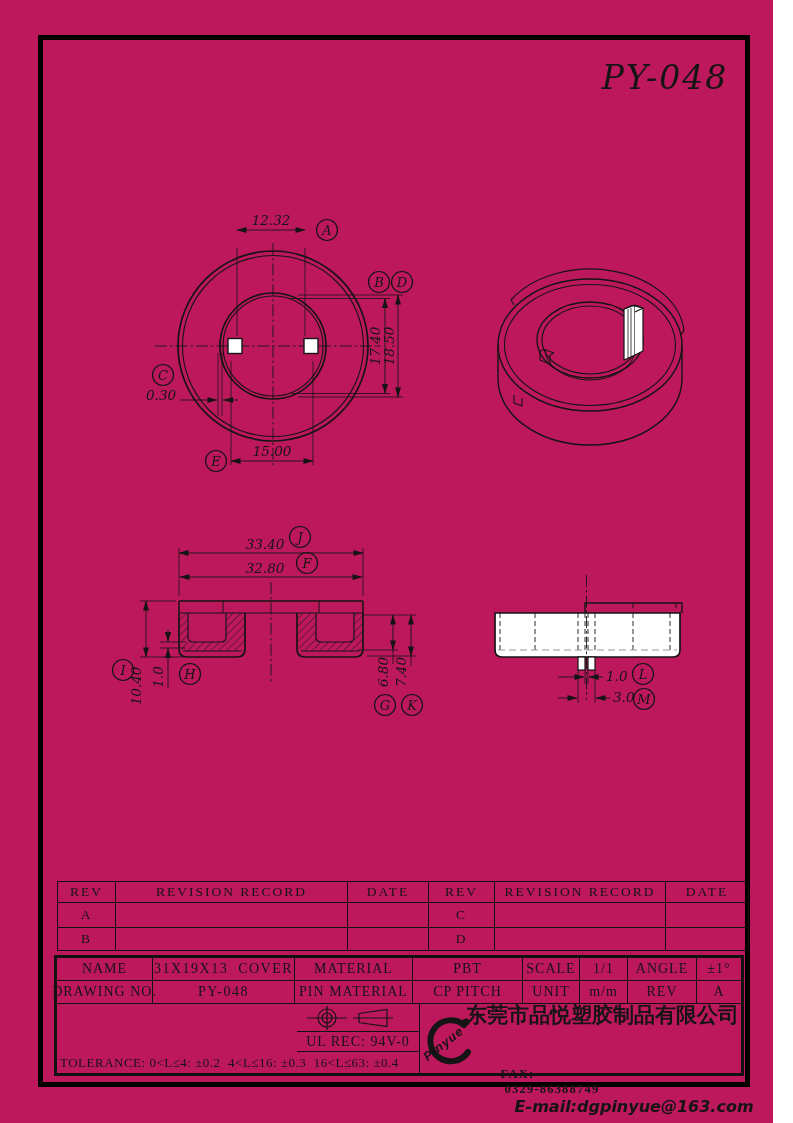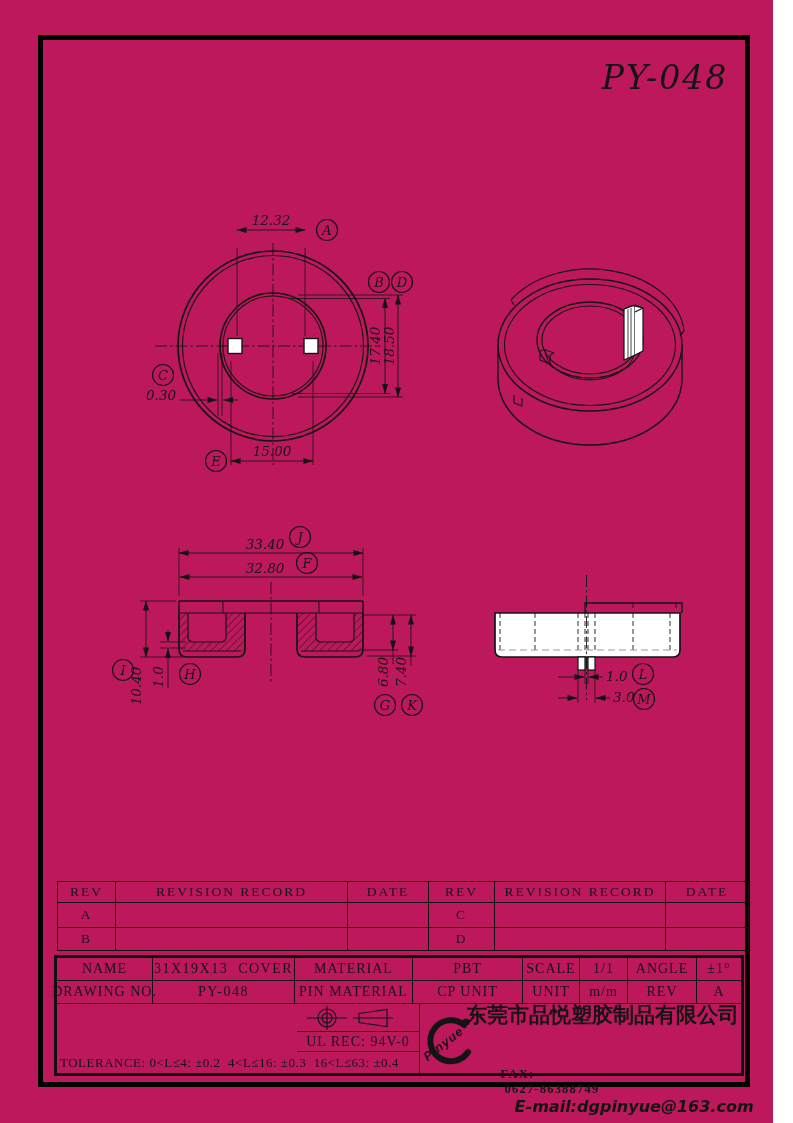--- a/index.html
+++ b/index.html
@@ -286,21 +286,21 @@
     <div class="tb" style="left:238px;top:0;width:118px;height:23px;">MATERIAL</div>
     <div class="tb" style="left:356px;top:0;width:110px;height:23px;">PBT</div>
     <div class="tb" style="left:466px;top:0;width:57px;height:23px;">SCALE</div>
     <div class="tb" style="left:523px;top:0;width:48px;height:23px;">1/1</div>
     <div class="tb" style="left:571px;top:0;width:69px;height:23px;">ANGLE</div>
     <div class="tb noR" style="left:640px;top:0;width:44px;height:23px;">±1°</div>
 
     <div class="tb" style="left:0;top:23px;width:96px;height:23px;">DRAWING NO.</div>
     <div class="tb" style="left:96px;top:23px;width:142px;height:23px;letter-spacing:1.5px;">PY-048</div>
     <div class="tb" style="left:238px;top:23px;width:118px;height:23px;">PIN MATERIAL</div>
-    <div class="tb" style="left:356px;top:23px;width:110px;height:23px;">CP UNIT</div>
+    <div class="tb" style="left:356px;top:23px;width:110px;height:23px;">CP PITCH</div>
     <div class="tb" style="left:466px;top:23px;width:57px;height:23px;">UNIT</div>
     <div class="tb" style="left:523px;top:23px;width:48px;height:23px;">m/m</div>
     <div class="tb" style="left:571px;top:23px;width:69px;height:23px;">REV</div>
     <div class="tb noR" style="left:640px;top:23px;width:44px;height:23px;">A</div>
 
     <div class="tb" style="left:240px;top:46px;width:123px;height:28px;">
       <svg width="110" height="26" viewBox="0 0 110 26">
         <g stroke="#141414" fill="none" stroke-width="1.2">
           <line x1="4" y1="13" x2="44" y2="13"></line>
           <line x1="24" y1="1" x2="24" y2="25"></line>
@@ -318,18 +318,18 @@
 
     <div class="tb noR noB company" style="left:363px;top:46px;width:321px;height:69px;">
       <svg style="left:2px;top:12px;" width="52" height="54" viewBox="0 0 52 54">
         <path d="M42,9 A20.5,20.5 0 1 0 46,36" fill="none" stroke="#141414" stroke-width="6" stroke-linecap="round"></path>
         <circle cx="44" cy="6" r="3.6" fill="#141414"></circle>
         <text x="24" y="31" text-anchor="middle" transform="rotate(-38 24 31)" style="font-family:'Liberation Sans',sans-serif;font-style:italic;font-weight:bold;font-size:12.5px;">Pinyue</text>
       </svg>
       <div class="cname">东莞市品悦塑胶制品有限公司</div>
       <div class="cline" style="left:46px;top:48px;">
         <span>FAX:</span>
-        <span style="margin-left:4px;">0627-86388749</span>
+        <span style="margin-left:4px;">0329-86388749</span>
         <span class="cemail" style="margin-left:14px;">E-mail:</span><span class="cemail">dgpinyue@163.com</span>
       </div>
     </div>
   </div>
 </div>
 
 </body></html>

